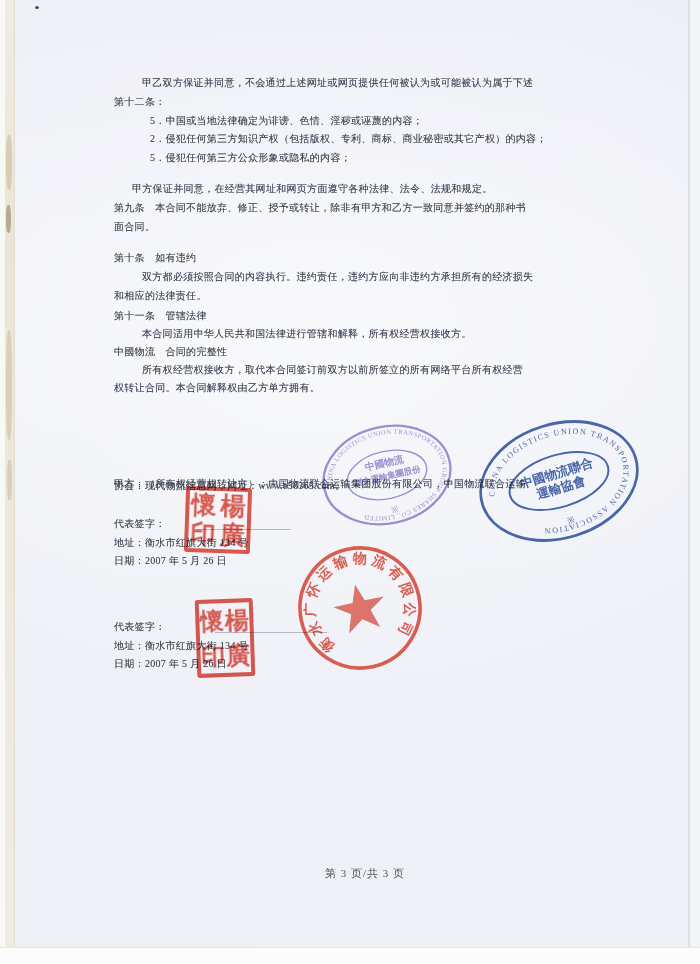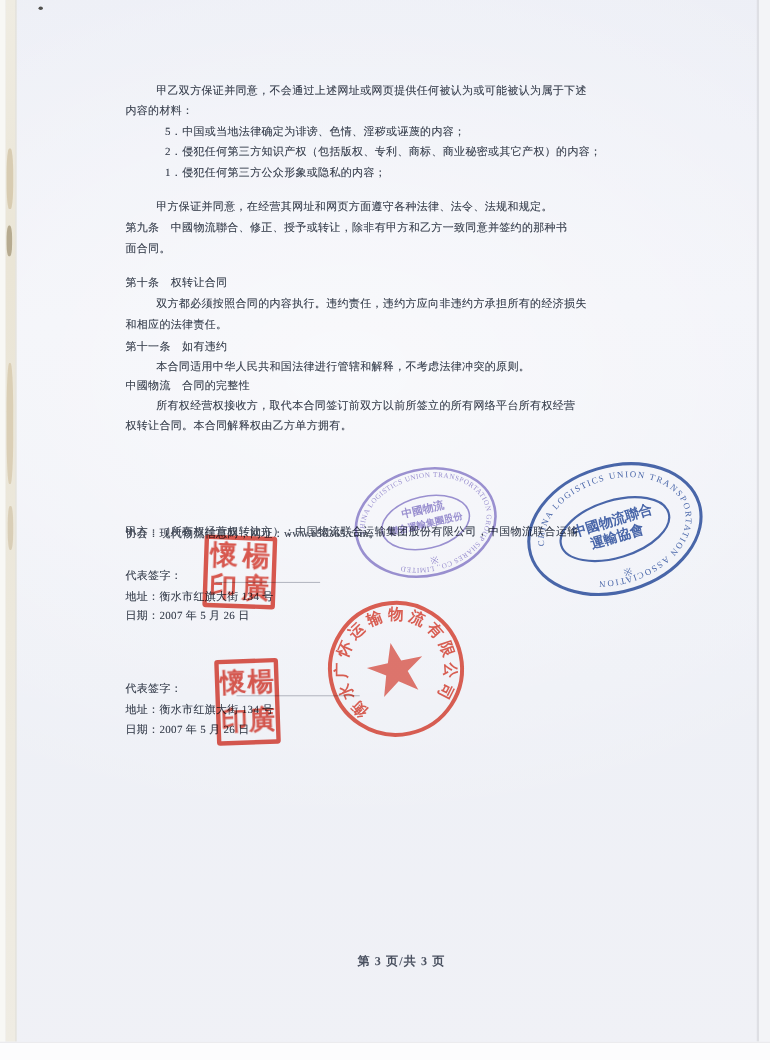--- a/index.html
+++ b/index.html
@@ -48,49 +48,49 @@
   <div class="speck" style="left:6px;top:135px;width:6px;height:55px;background:#c0aa80;opacity:.45;"></div>
   <div class="speck" style="left:6px;top:205px;width:5px;height:28px;background:#8a7a55;opacity:.55;"></div>
   <div class="speck" style="left:6px;top:330px;width:6px;height:110px;background:#c3ac82;opacity:.4;"></div>
   <div class="speck" style="left:7px;top:460px;width:5px;height:40px;background:#b6a176;opacity:.35;"></div>
   <div class="corner-speck"></div>
   <div class="edge-right-line"></div>
   <div class="edge-right-strip"></div>
   <div class="bottom-strip"></div>
 
   <div class="tl" style="left:142px;top:75px">甲乙双方保证并同意，不会通过上述网址或网页提供任何被认为或可能被认为属于下述</div>
-  <div class="tl" style="left:114px;top:94px">内容的材料：</div>
+  <div class="tl" style="left:114px;top:94px">第十二条：</div>
   <div class="tl" style="left:150px;top:113px">5．中国或当地法律确定为诽谤、色情、淫秽或诬蔑的内容；</div>
   <div class="tl" style="left:150px;top:131px">2．侵犯任何第三方知识产权（包括版权、专利、商标、商业秘密或其它产权）的内容；</div>
-  <div class="tl" style="left:150px;top:150px">1．侵犯任何第三方公众形象或隐私的内容；</div>
-  <div class="tl" style="left:142px;top:181px">甲方保证并同意，在经营其网址和网页方面遵守各种法律、法令、法规和规定。</div>
-  <div class="tl" style="left:114px;top:200px">第九条　中國物流聯合、修正、授予或转让，除非有甲方和乙方一致同意并签约的那种书</div>
+  <div class="tl" style="left:150px;top:150px">5．侵犯任何第三方公众形象或隐私的内容；</div>
+  <div class="tl" style="left:132px;top:181px">甲方保证并同意，在经营其网址和网页方面遵守各种法律、法令、法规和规定。</div>
+  <div class="tl" style="left:114px;top:200px">第九条　本合同不能放弃、修正、授予或转让，除非有甲方和乙方一致同意并签约的那种书</div>
   <div class="tl" style="left:114px;top:219px">面合同。</div>
-  <div class="tl" style="left:114px;top:250px">第十条　权转让合同</div>
+  <div class="tl" style="left:114px;top:250px">第十条　如有违约</div>
   <div class="tl" style="left:142px;top:269px">双方都必须按照合同的内容执行。违约责任，违约方应向非违约方承担所有的经济损失</div>
   <div class="tl" style="left:114px;top:288px">和相应的法律责任。</div>
-  <div class="tl" style="left:114px;top:308px">第十一条　如有违约</div>
-  <div class="tl" style="left:142px;top:326px">本合同适用中华人民共和国法律进行管辖和解释，不考虑法律冲突的原则。</div>
+  <div class="tl" style="left:114px;top:308px">第十一条　管辖法律</div>
+  <div class="tl" style="left:142px;top:326px">本合同适用中华人民共和国法律进行管辖和解释，所有权经营权接收方。</div>
   <div class="tl" style="left:114px;top:344px">中國物流　合同的完整性</div>
   <div class="tl" style="left:142px;top:362px">所有权经营权接收方，取代本合同签订前双方以前所签立的所有网络平台所有权经营</div>
   <div class="tl" style="left:114px;top:476px">甲方：（所有权经营权转让方）：中国物流联合运输集团股份有限公司，中国物流联合运输</div>
 
   <div class="tl" style="left:114px;top:380px">权转让合同。本合同解释权由乙方单方拥有。</div>
   <div class="tl" style="left:114px;top:478px">协会：现代物流信息网；网址：www.e56365.com。</div>
   <div class="tl" style="left:114px;top:516px">代表签字：</div>
   <div class="sig-underline" style="left:196px;top:529px;width:95px;"></div>
   <div class="tl" style="left:114px;top:535px">地址：衡水市红旗大街 134 号</div>
   <div class="tl" style="left:114px;top:553px">日期：2007 年 5 月 26 日</div>
 
   <div class="tl" style="left:114px;top:619px">代表签字：</div>
   <div class="sig-underline" style="left:215px;top:632px;width:112px;"></div>
   <div class="tl" style="left:114px;top:638px">地址：衡水市红旗大街 134 号</div>
   <div class="tl" style="left:114px;top:656px">日期：2007 年 5 月 26 日</div>
 
-  <div class="footer-line" style="left:300px;top:866px;width:130px;text-align:center;font-weight:bold;">第 3 页/共 3 页</div>
+  <div class="footer-line" style="left:300px;top:866px;width:130px;text-align:center;">第 3 页/共 3 页</div>
 
   <div class="stamp" style="left:318px;top:420px;width:138px;height:110px;transform:rotate(-13deg);opacity:.82;">
     <svg width="138" height="110" viewBox="0 0 140 110">
       <g fill="none" stroke="#8b7ecb">
         <ellipse cx="70" cy="55" rx="65" ry="49" stroke-width="2.4"></ellipse>
         <ellipse cx="70" cy="55" rx="41" ry="24" stroke-width="1.4"></ellipse>
       </g>
       <path id="ovalPath1" d="M 13,55 A 57 41 0 0 1 127,55 A 57 41 0 0 1 13,55" fill="none"></path>
       <text font-size="6.6" letter-spacing="0.5" fill="#8b7ecb" font-family="Liberation Serif, DejaVu Serif, serif">
         <textPath href="#ovalPath1" startOffset="2">CHINA LOGISTICS UNION TRANSPORTATION GROUP SHARES CO., LIMITED</textPath>

